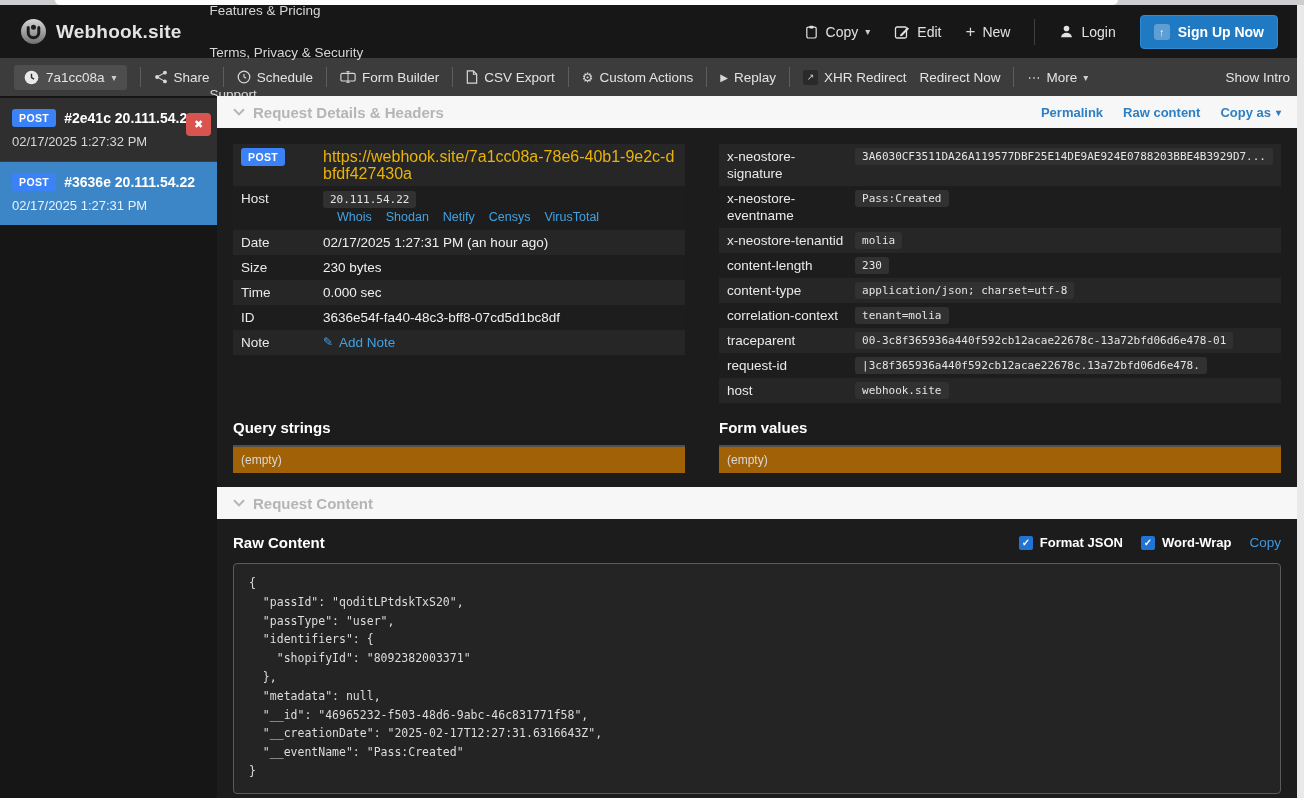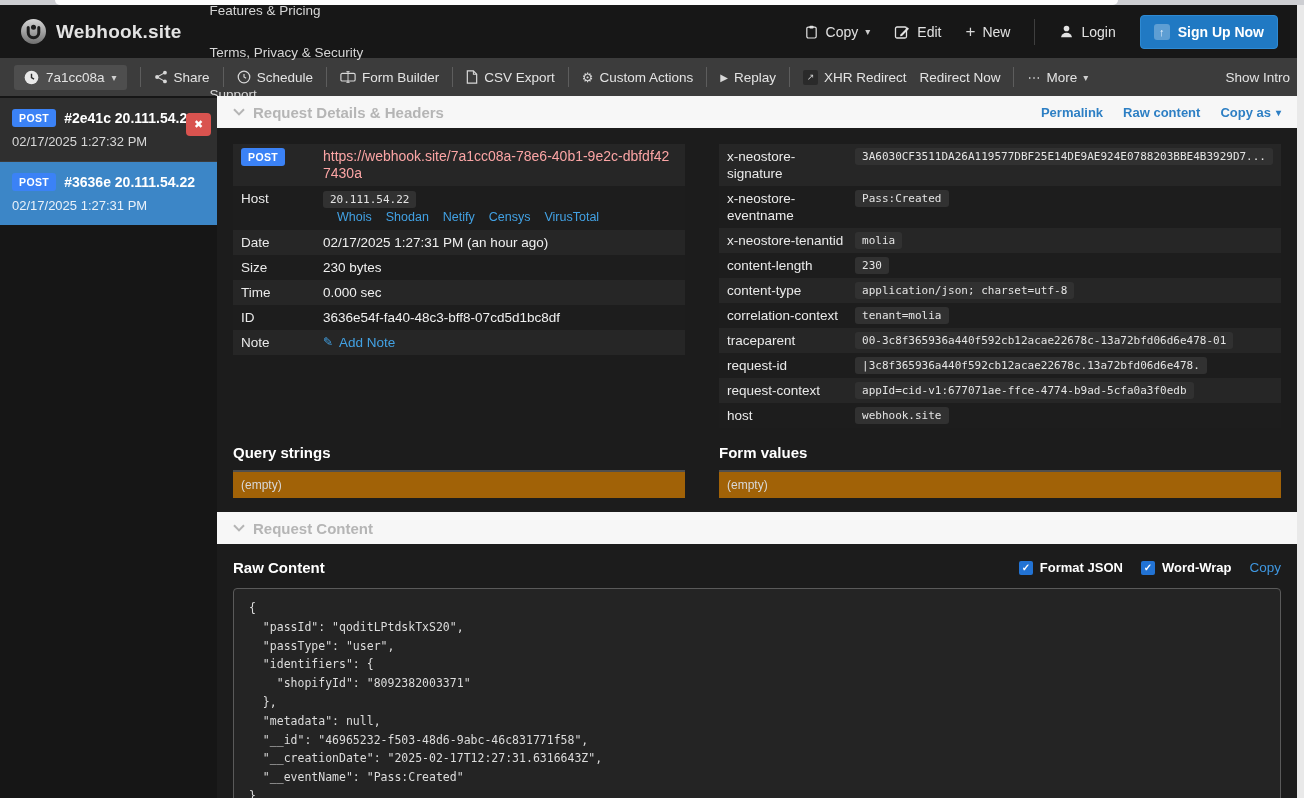--- a/index.html
+++ b/index.html
@@ -73,21 +73,21 @@
   .details-body { padding:16px 16px 14px; display:grid; grid-template-columns:1fr 1fr; column-gap:34px; }
   .drow { display:flex; align-items:flex-start; padding:4px 8px; font-size:13.5px; line-height:17px; }
   .dtable .drow:nth-child(odd), .htable .drow:nth-child(odd) { background:#262626; }
   .dtable .drow:nth-child(even), .htable .drow:nth-child(even) { background:#1d1d1d; }
   .dlabel { width:82px; flex-shrink:0; color:#eaeaea; }
   .hlabel { width:128px; flex-shrink:0; color:#eaeaea; padding-right:8px; }
   .hlabel.narrow { width:128px; max-width:96px; margin-right:32px; }
   .dvalue { color:#f0f0f0; min-width:0; }
   .mono { font-family:"DejaVu Sans Mono", monospace; font-size:11px; line-height:15px; background:#313131; color:#e4e4e4; padding:1px 7px; border-radius:3px; margin-top:0; display:inline-block; max-width:100%; }
   .truncate { white-space:nowrap; overflow:hidden; }
-  .url-link { color:#fca5a5; font-size:14px; cursor:pointer; word-break:break-all; }
+  .url-link { color:#eab308; font-size:16px; cursor:pointer; word-break:break-all; }
   .host-links { display:inline-flex; gap:14px; margin-left:14px; }
   .mini-link { color:#42a1e3; font-size:12.5px; cursor:pointer; }
   .note-link { color:#42a1e3; font-size:13.5px; cursor:pointer; display:inline-flex; align-items:center; gap:6px; }
   .pencil { font-size:12px; }
 
   .subsection { margin-top:16px; }
   .subsection h3 { margin:0 0 9px; color:#fff; font-size:15px; font-weight:bold; }
   .sub-divider { height:2px; background:#4f4f4f; }
   .empty-row { margin-top:0; background:#a16207; color:#d8d8d8; font-size:12px; padding:6px 8px; }
 
@@ -354,24 +354,20 @@
           </div>
           <div class="drow">
             <span class="hlabel">traceparent</span>
             <span class="mono truncate">00-3c8f365936a440f592cb12acae22678c-13a72bfd06d6e478-01</span>
           </div>
           <div class="drow">
             <span class="hlabel">request-id</span>
             <span class="mono truncate">|3c8f365936a440f592cb12acae22678c.13a72bfd06d6e478.</span>
           </div>
           <div class="drow">
-            <span class="hlabel">request-context</span>
-            <span class="mono truncate">appId=cid-v1:677071ae-ffce-4774-b9ad-5cfa0a3f0edb</span>
-          </div>
-          <div class="drow">
             <span class="hlabel">host</span>
             <span class="mono">webhook.site</span>
           </div>
         </div>
 
         <div class="subsection">
           <h3>Query strings</h3>
           <div class="sub-divider"></div>
           <div class="empty-row">(empty)</div>
         </div>

